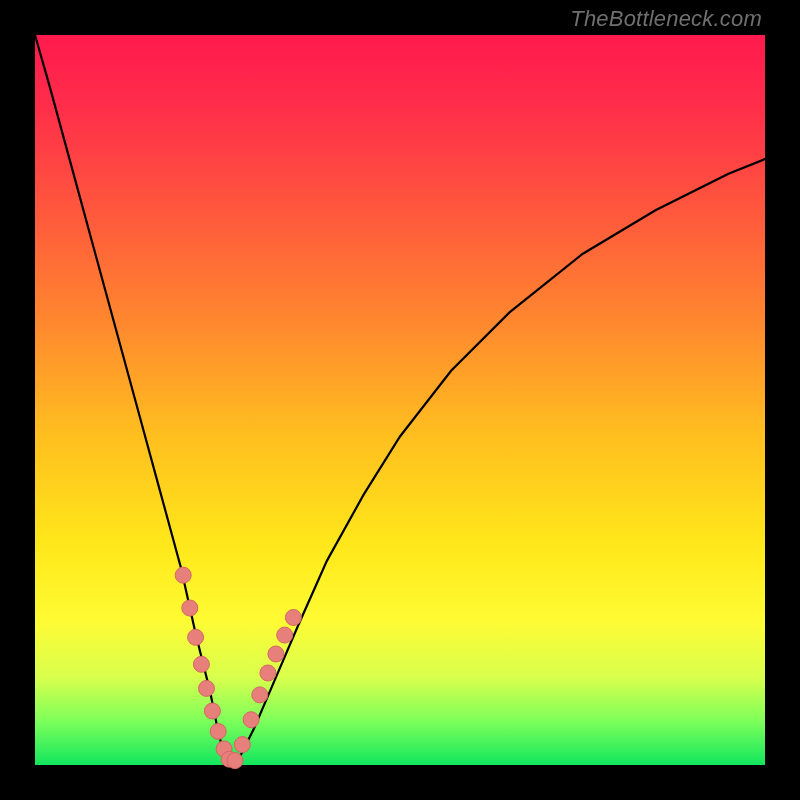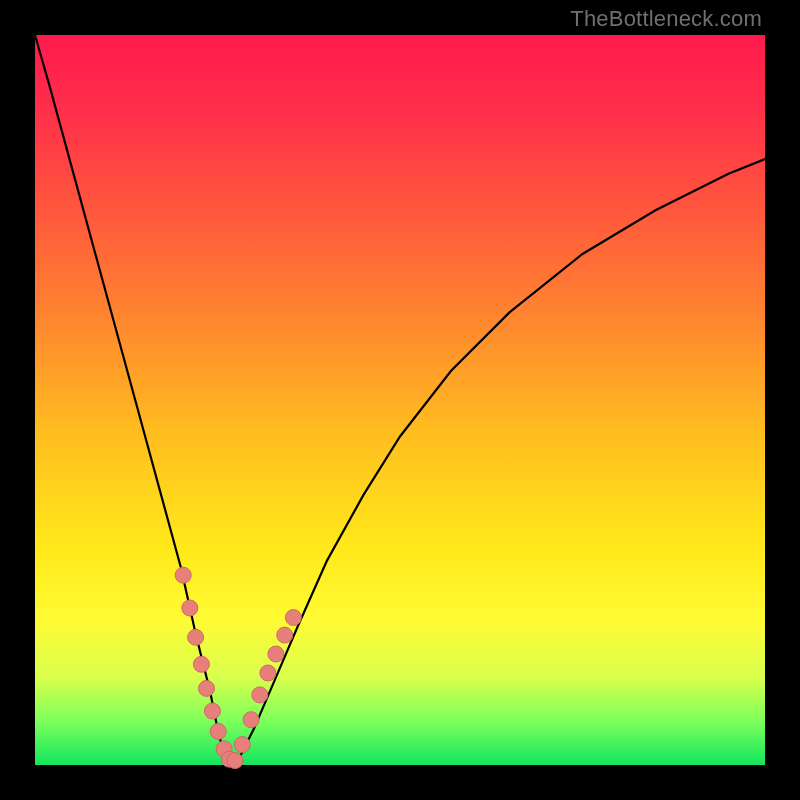--- a/index.html
+++ b/index.html
@@ -9,20 +9,21 @@
     height: 800px;
     overflow: hidden;
     background: #000;
     font-family: Arial, Helvetica, sans-serif;
   }
   .frame {
     position: relative;
     width: 800px;
     height: 800px;
     background: #000;
+    font-style: italic;
   }
   .plot-area {
     position: absolute;
     left: 35px;
     top: 35px;
     width: 730px;
     height: 730px;
     
     background: linear-gradient(
       to bottom,

